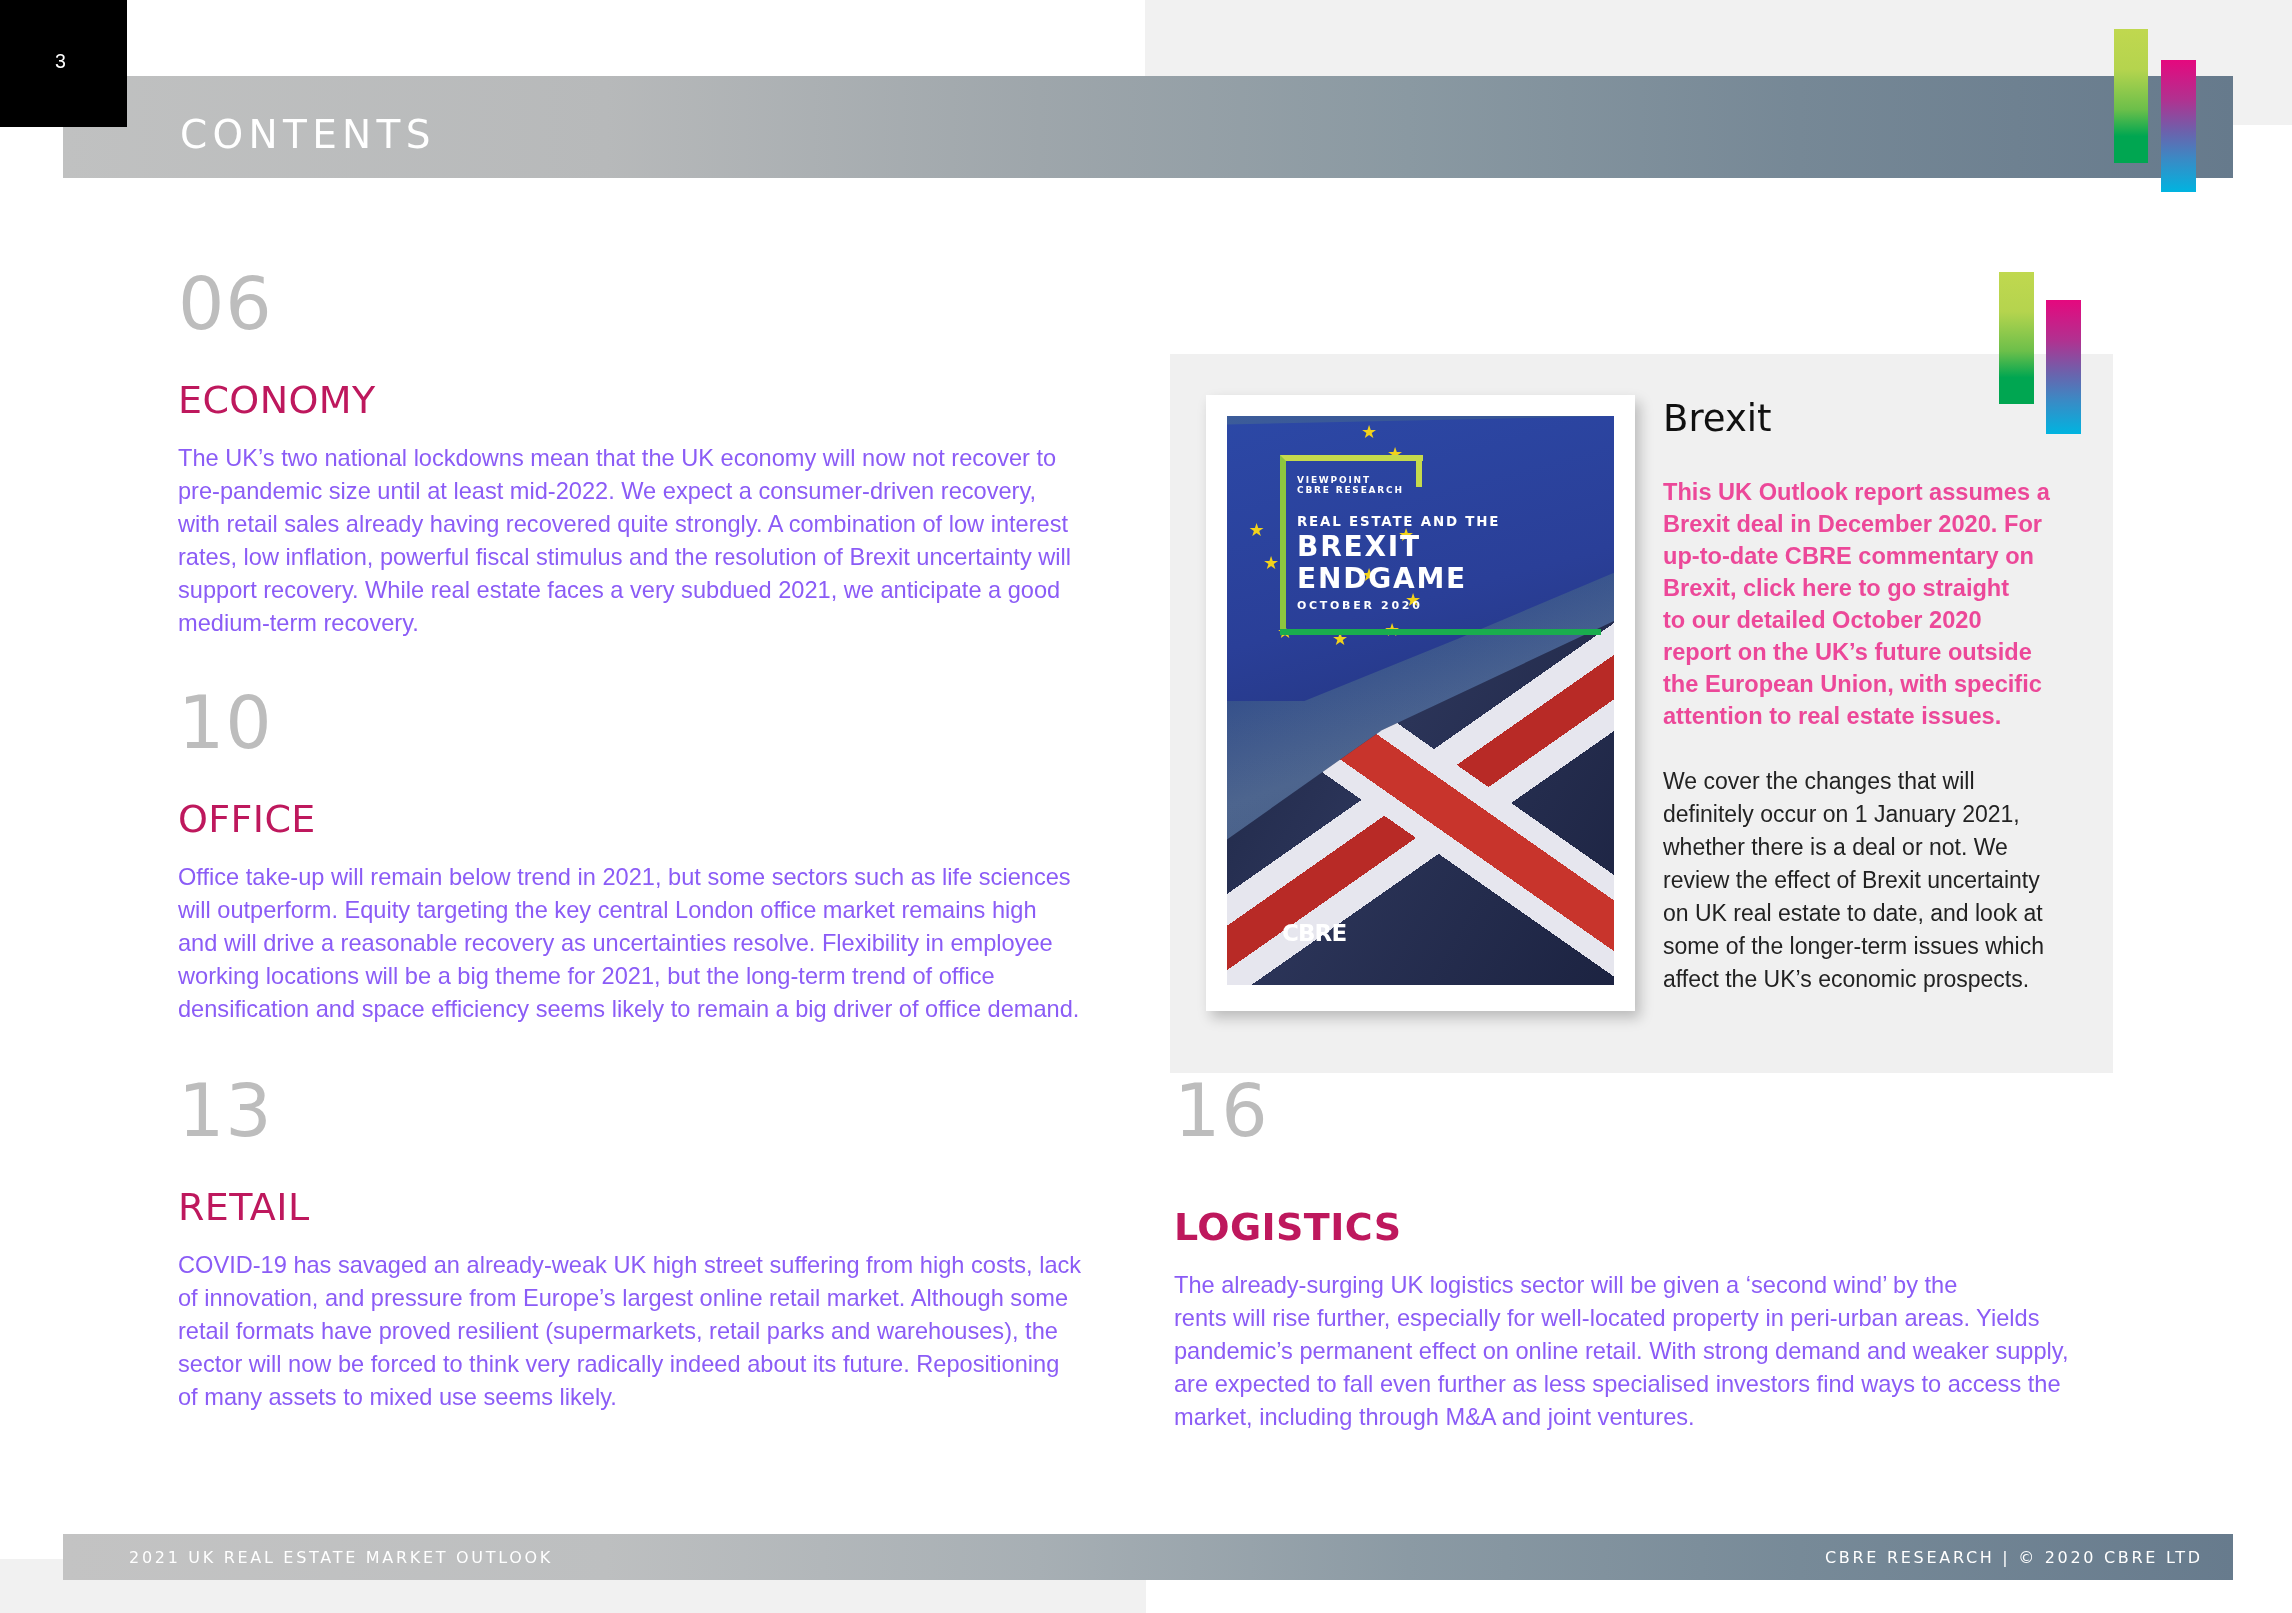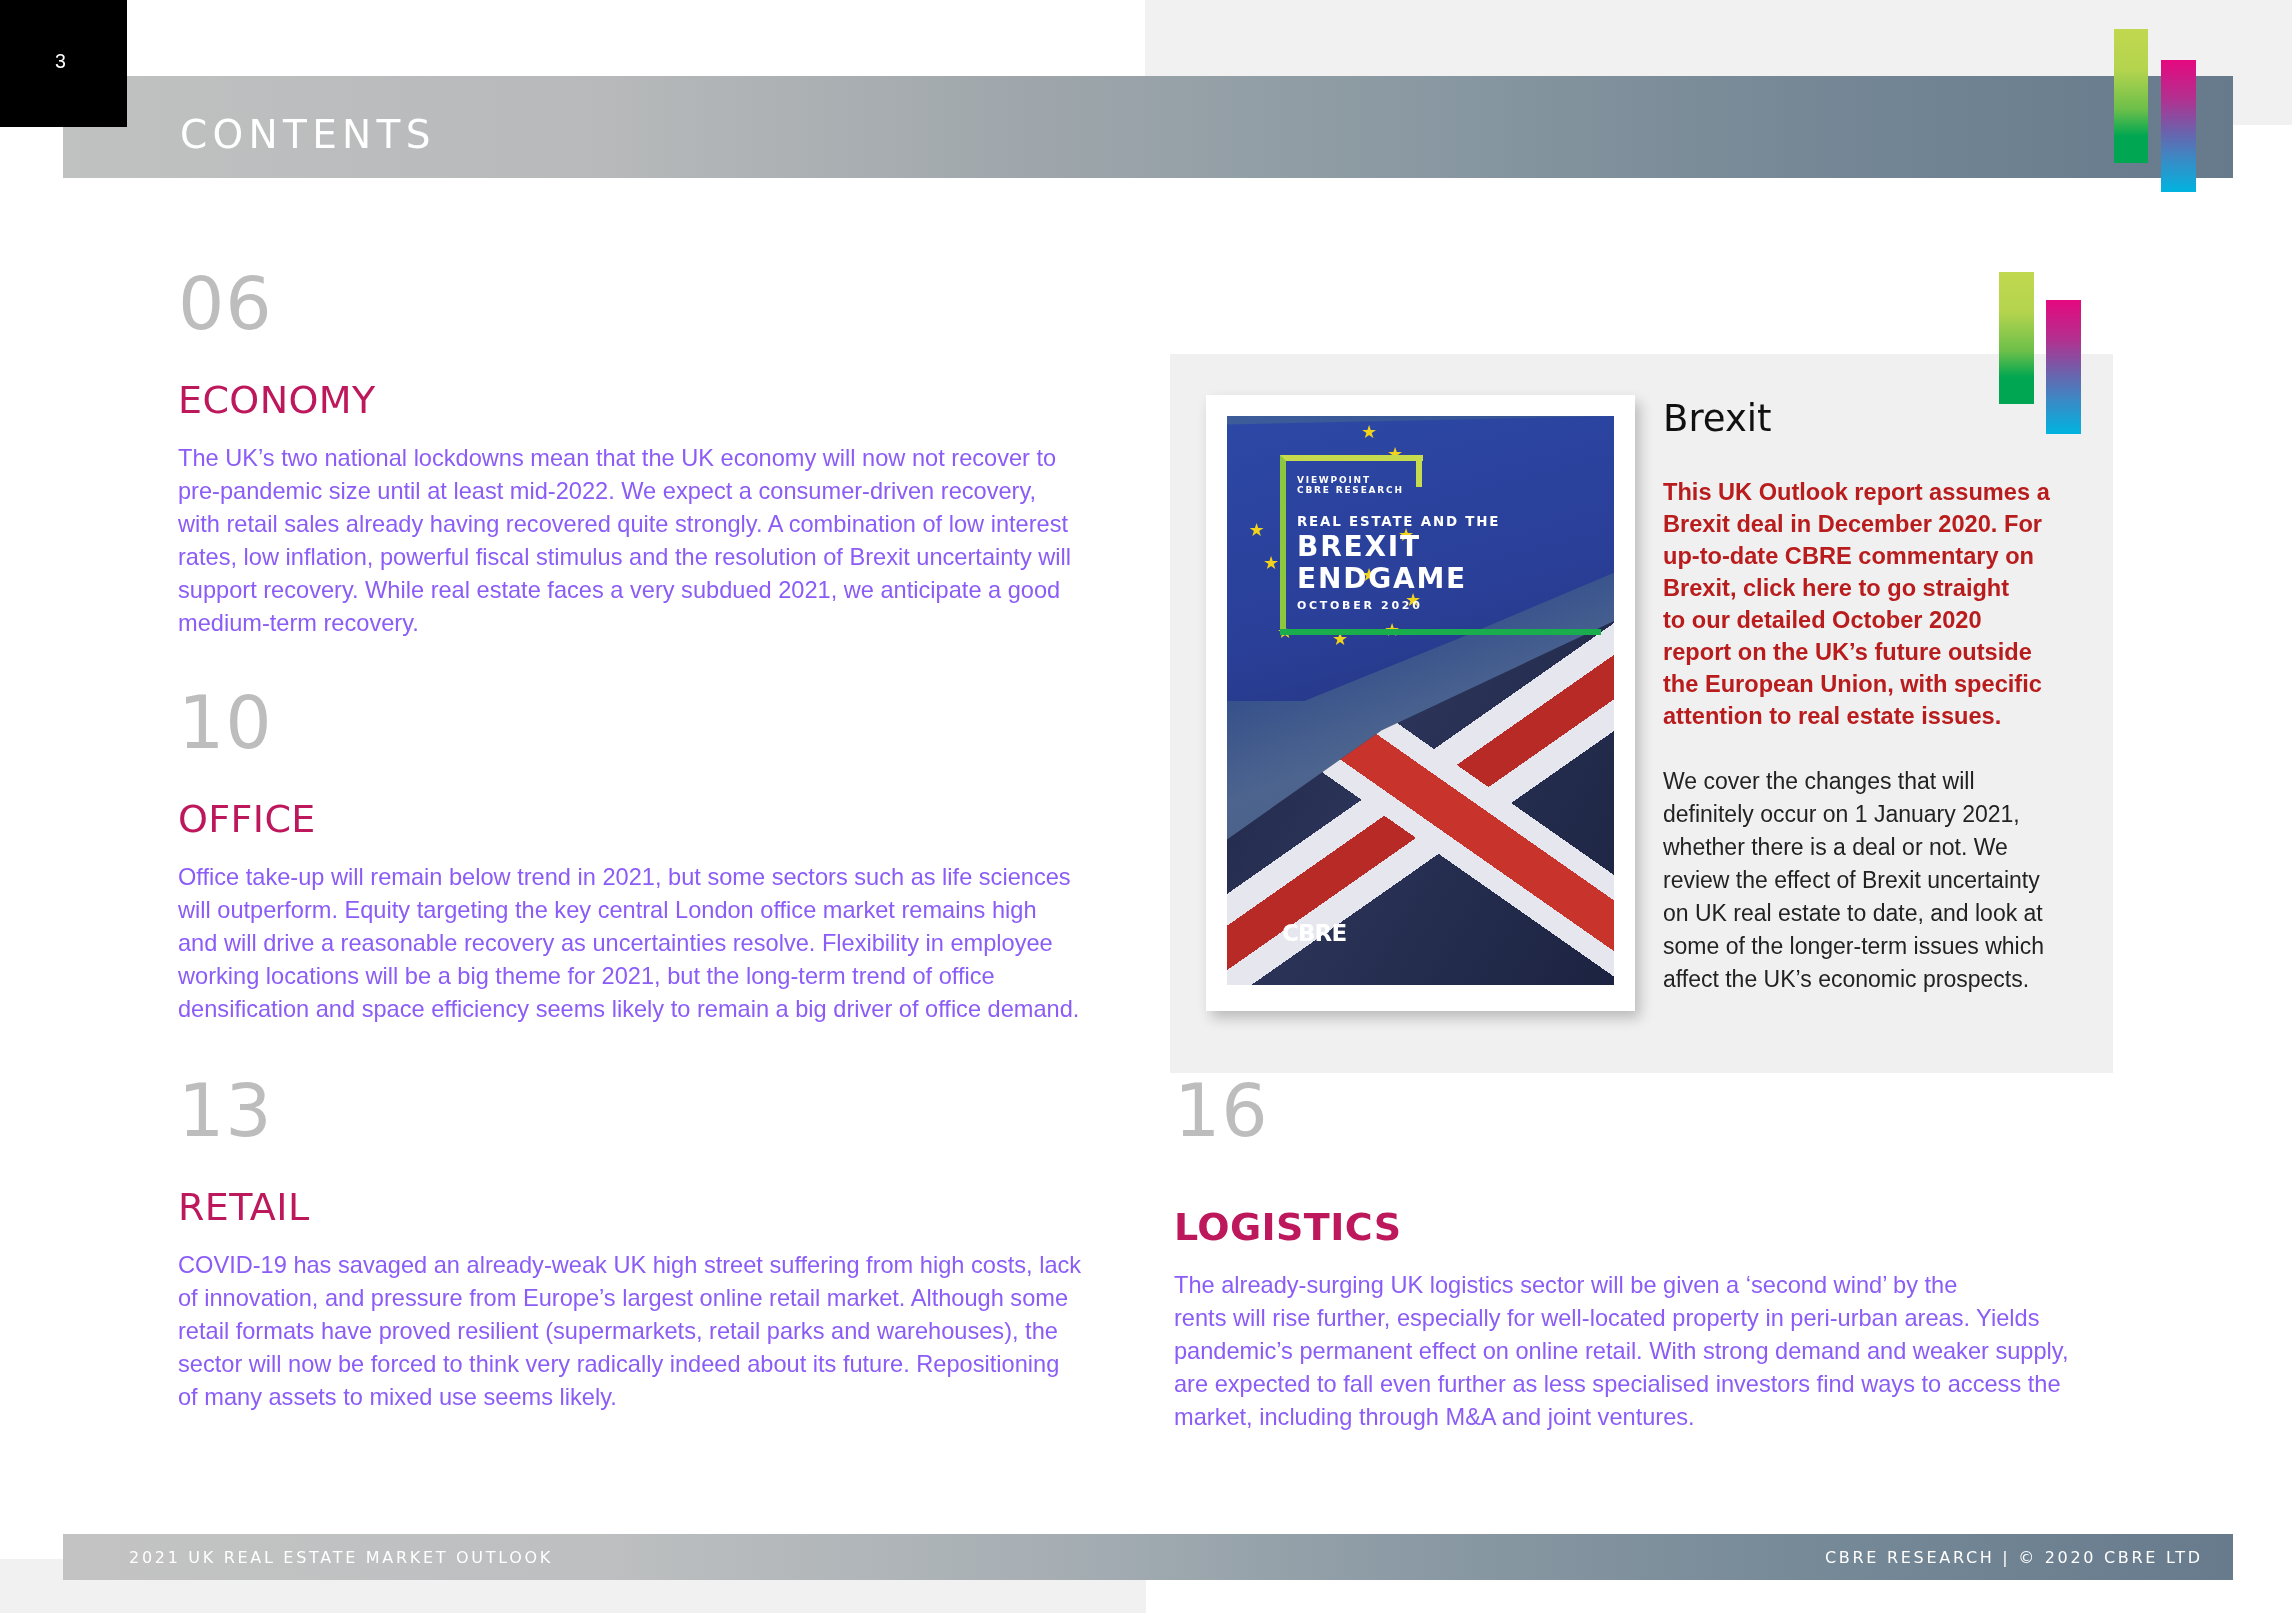--- a/index.html
+++ b/index.html
@@ -51,21 +51,21 @@
   .cover-frame-green { position: absolute; left: 53px; top: 39px; width: 143px; height: 180px;
     border-left: 6.2px solid #8dc63f; border-top: 6.2px solid #c5da4c; }
   .cover-frame-green-r { position: absolute; left: 189px; top: 39px; width: 6.2px; height: 32px; background: #c5da4c; }
   .cover-frame-green-b { position: absolute; left: 53px; top: 213px; width: 321px; height: 6.2px; background: #1aad4e; }
   .cover-text-small { position: absolute; color: #fff; font-family: "DejaVu Sans", sans-serif; font-weight: bold; letter-spacing: 1.8px; }
   .cover-text-big { position: absolute; color: #fff; font-family: "DejaVu Sans", sans-serif; font-weight: bold; letter-spacing: 1.8px; }
   .star { position: absolute; color: #f2d21b; font-size: 18px; line-height: 1; }
   .cover-logo { position: absolute; left: 55px; top: 504px; color: #fff; font-family: "DejaVu Sans", sans-serif; font-weight: bold; font-size: 23px; letter-spacing: -0.9px; }
 
   .brexit-title { left: 1663px; top: 397px; font-size: 37px; font-family: "DejaVu Sans", sans-serif; color: #111; }
-  .brexit-bold { left: 1663px; top: 476px; width: 428px; font-size: 23.6px; line-height: 32px; color: #b91c1c; font-weight: bold; font-family: "Liberation Sans", sans-serif; }
+  .brexit-bold { left: 1663px; top: 476px; width: 428px; font-size: 23.6px; line-height: 32px; color: #ec4899; font-weight: bold; font-family: "Liberation Sans", sans-serif; }
   .brexit-body { left: 1663px; top: 765px; width: 428px; font-size: 23px; line-height: 33px; color: #222; font-family: "Liberation Sans", sans-serif; }
 
   
   .footer-bar { left: 63px; top: 1534px; width: 2170px; height: 46px;
     background: linear-gradient(90deg, #c3c3c3 0%, #bdbfc0 25%, #a7afb4 45%, #8b9aa4 62%, #778a98 80%, #677b8d 100%); }
   .footer-left { left: 129px; top: 1548px; color: #fff; font-size: 16px; letter-spacing: 2.7px; font-family: "DejaVu Sans", sans-serif; }
   .footer-right { left: 1825px; top: 1548px; color: #fff; font-size: 16px; letter-spacing: 2.7px; font-family: "DejaVu Sans", sans-serif; }
 </style>
 </head>
 <body>

